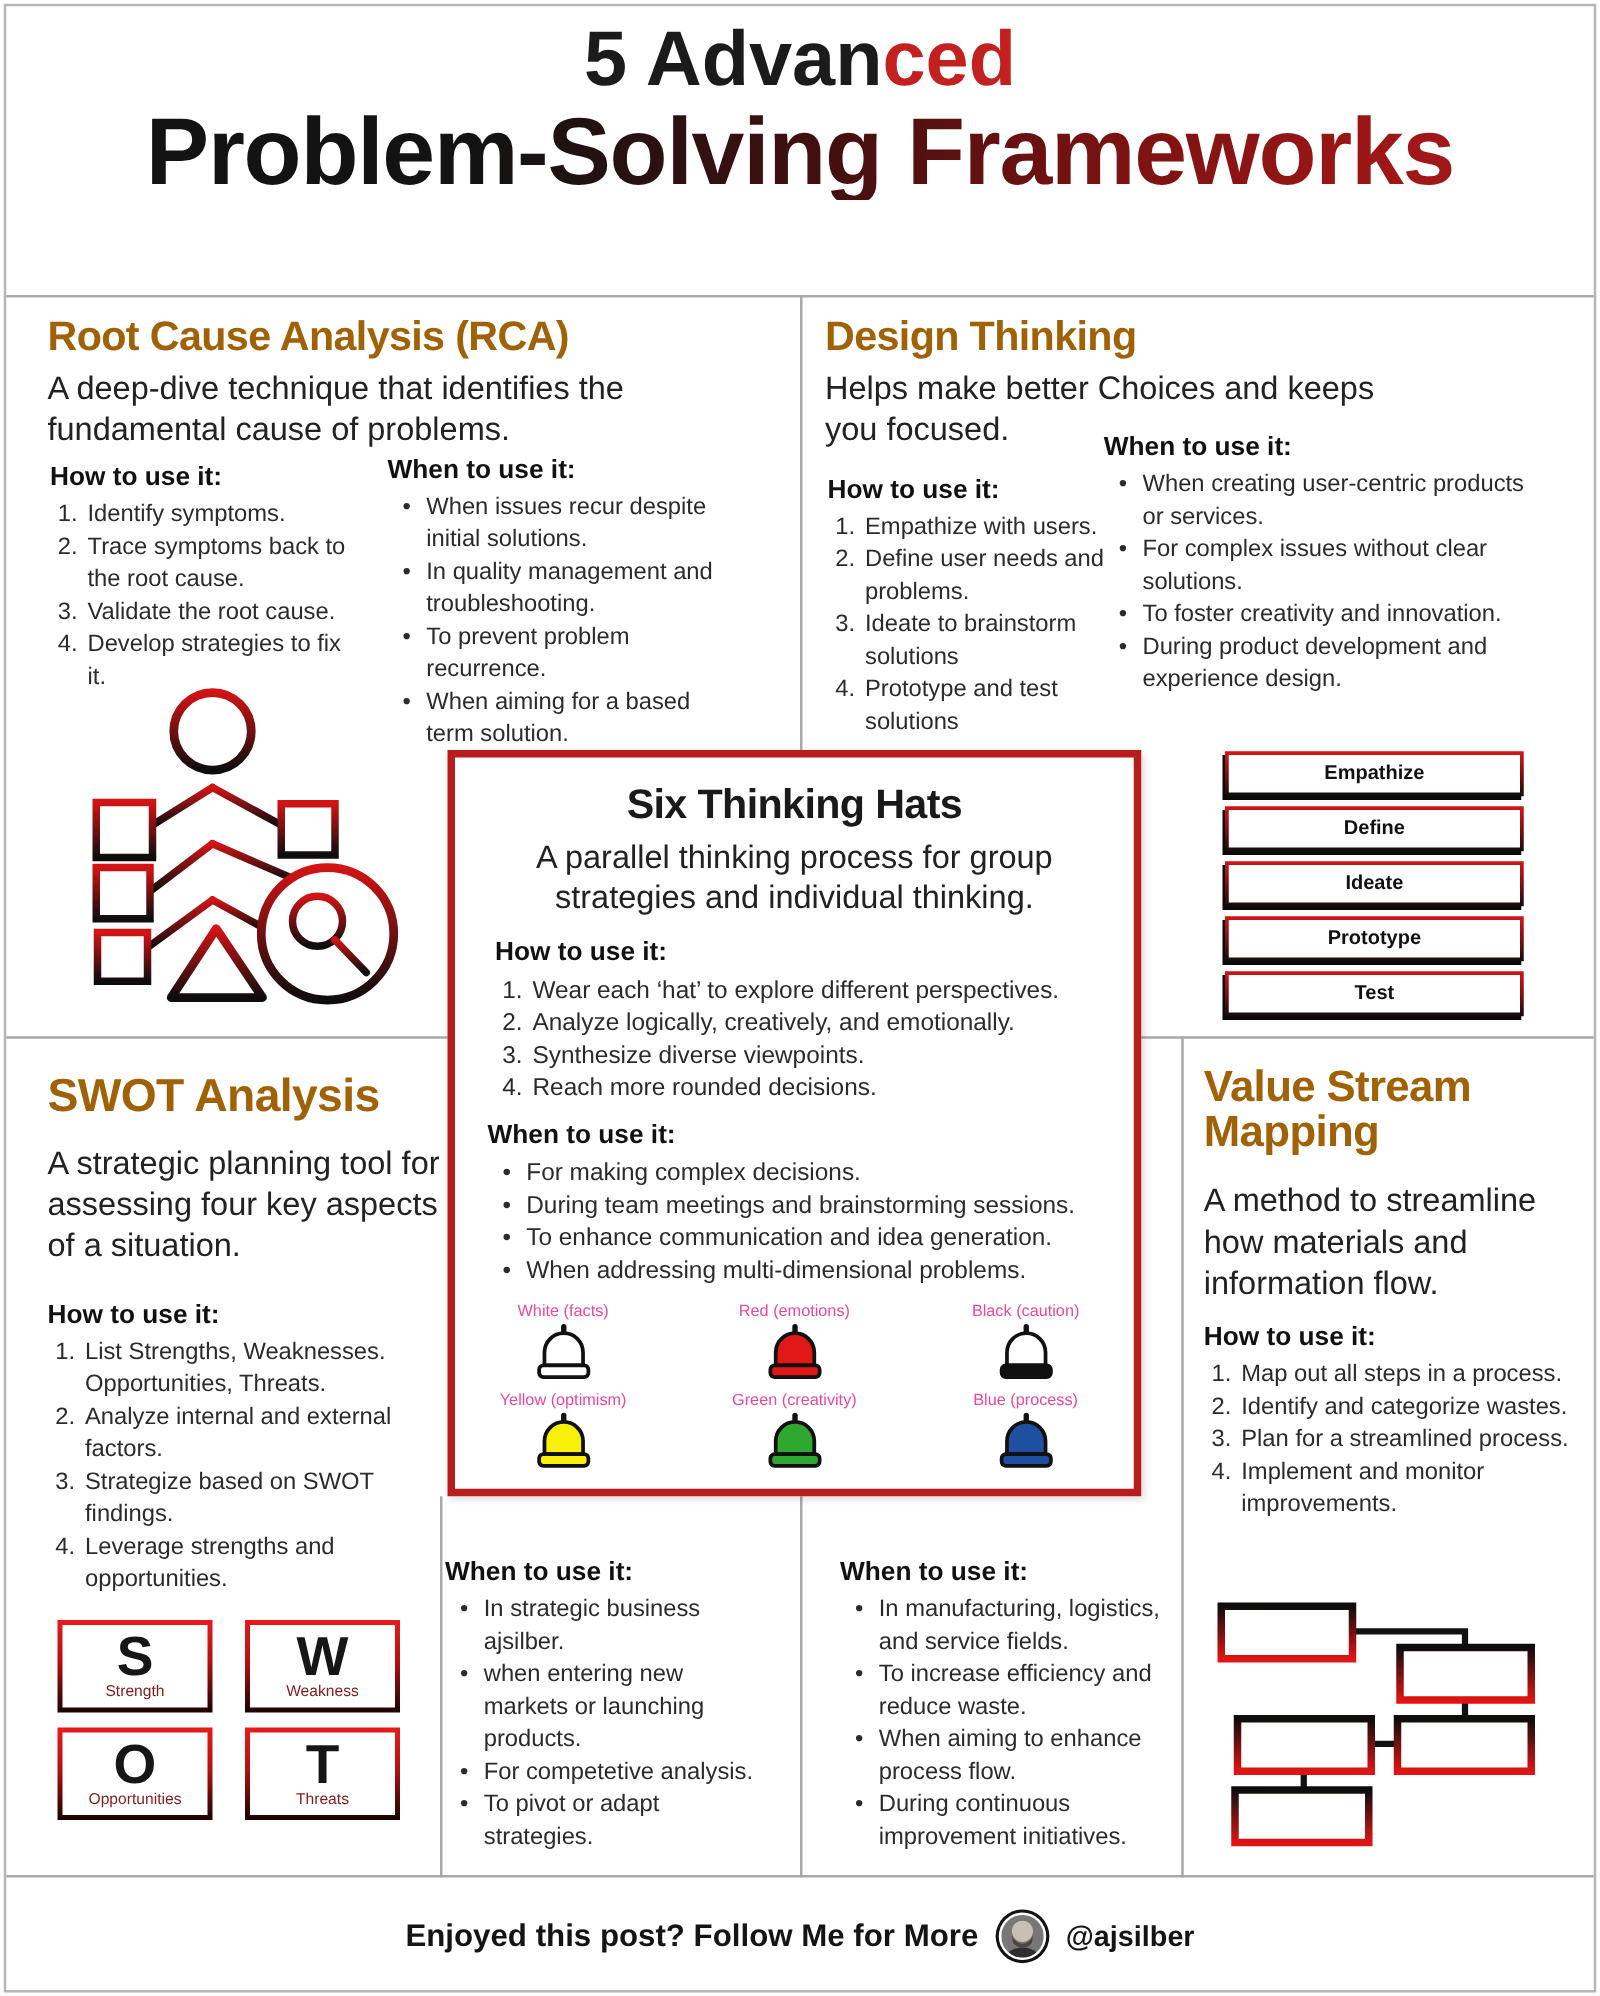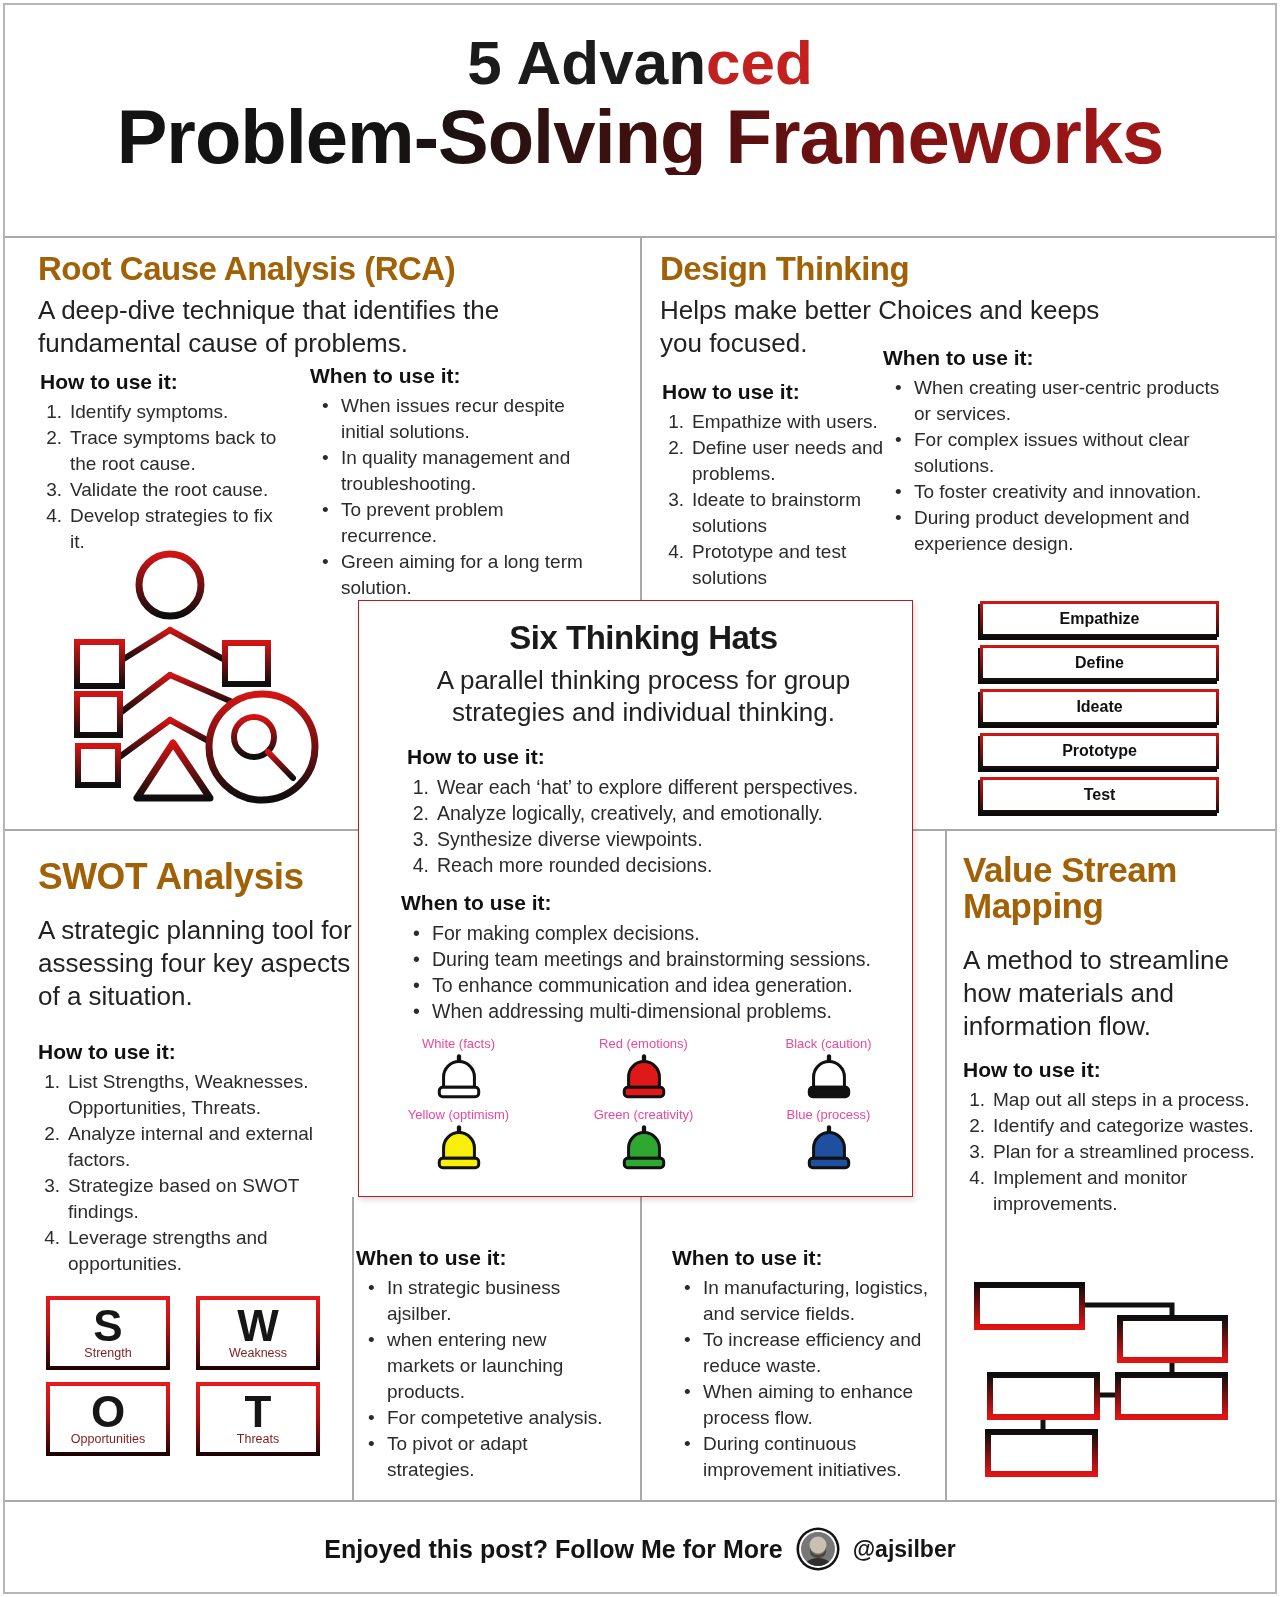--- a/index.html
+++ b/index.html
@@ -1,40 +1,40 @@
 <!DOCTYPE html>
 <html><head>
 <meta charset="utf-8">
 <style>
   html,body{margin:0;padding:0;background:#ffffff;}
   .page{position:relative;width:1280px;height:1597px;background:#fff;overflow:hidden;
         font-family:"Liberation Sans","DejaVu Sans",sans-serif;color:#1a1a1a;}
   .frame{position:absolute;inset:3px;border:2px solid #b6b6b6;pointer-events:none;z-index:9;}
   .divider{position:absolute;background:#a9a9a9;z-index:1;}
   
-  .header{position:absolute;left:0;top:0;width:1280px;height:236px;text-align:center;padding-top:30px;box-sizing:border-box;}
+  .header{position:absolute;left:0;top:0;width:1280px;height:236px;text-align:center;padding-top:15px;box-sizing:border-box;}
   .t1{font-size:62px;font-weight:600;letter-spacing:0;color:#1b1b1b;line-height:1.05;}
   .t1 .red{color:#c32020;}
   .t2{font-size:76px;font-weight:800;letter-spacing:-1px;margin-top:4px;line-height:1.0;
       background:linear-gradient(90deg,#131313 0%,#131313 30%,#43100f 52%,#7c1212 70%,#a01717 88%,#a81a1a 100%);
       -webkit-background-clip:text;background-clip:text;color:transparent;}
   
   .sec-h2{position:absolute;font-weight:800;color:#a16207;line-height:1.04;letter-spacing:-0.5px;}
   .sec-desc{position:absolute;font-size:26px;line-height:33px;color:#222;}
   .col{position:absolute;}
   .use-h{font-size:21px;font-weight:700;color:#111;margin:0 0 5px 0;}
   ol.num,ul.bul{list-style:none;margin:0;padding:0;font-size:19px;line-height:26px;color:#2b2b2b;}
   ol.num{counter-reset:n;}
   ol.num li{position:relative;padding-left:30px;counter-increment:n;}
   ol.num li::before{content:counter(n) ".";position:absolute;left:0;width:22px;text-align:right;}
   ul.bul li{position:relative;padding-left:31px;}
   ul.bul li::before{content:"\2022";position:absolute;left:12px;}
   
   .centerbox{position:absolute;left:358px;top:600px;width:555px;height:597px;background:#fff;
-             border:1px solid #b91c1c;box-sizing:border-box;z-index:3;box-shadow:2px 3px 6px rgba(0,0,0,.14);padding-left:16px;}
+             border:6px solid #b91c1c;box-sizing:border-box;z-index:3;box-shadow:2px 3px 6px rgba(0,0,0,.14);}
   .sh-title{text-align:center;font-size:33px;font-weight:800;margin-top:18px;letter-spacing:-0.5px;}
   .sh-desc{text-align:center;font-size:26px;line-height:32px;margin:7px auto 0;width:480px;color:#222;}
   .sh-how{margin:17px 0 0 32px;width:505px;}
   .sh-when{margin:13px 0 0 26px;width:510px;}
   .centerbox ol.num,.centerbox ul.bul{font-size:19.5px;line-height:26px;}
   .hats{display:grid;grid-template-columns:185px 185px 185px;justify-content:center;row-gap:7px;margin-top:13px;text-align:center;}
   .hat-cell{line-height:1;}
   .hat-label{font-size:13px;color:#ec4899;margin-bottom:3px;}
   .hat-cell svg{width:56px;height:48px;}
   
@@ -89,21 +89,21 @@
       <li>Develop strategies to fix it.</li>
     </ol>
   </div>
 
   <div class="col" style="left:310px;top:364px;width:276px;">
     <p class="use-h">When to use it:</p>
     <ul class="bul">
       <li>When issues recur despite initial solutions.</li>
       <li>In quality management and troubleshooting.</li>
       <li>To prevent problem recurrence.</li>
-      <li>Green aiming for a long term solution.</li>
+      <li>When aiming for a based term solution.</li>
     </ul>
   </div>
 
   <svg class="abs-svg" style="left:52px;top:532px;" width="310" height="300" viewBox="0 0 310 300">
     <defs>
       <linearGradient id="gr" x1="0" y1="0" x2="0" y2="1">
         <stop offset="0" stop-color="#d21414"></stop>
           <stop offset="1" stop-color="#0d0d0d"></stop>
       </linearGradient>
     </defs>

